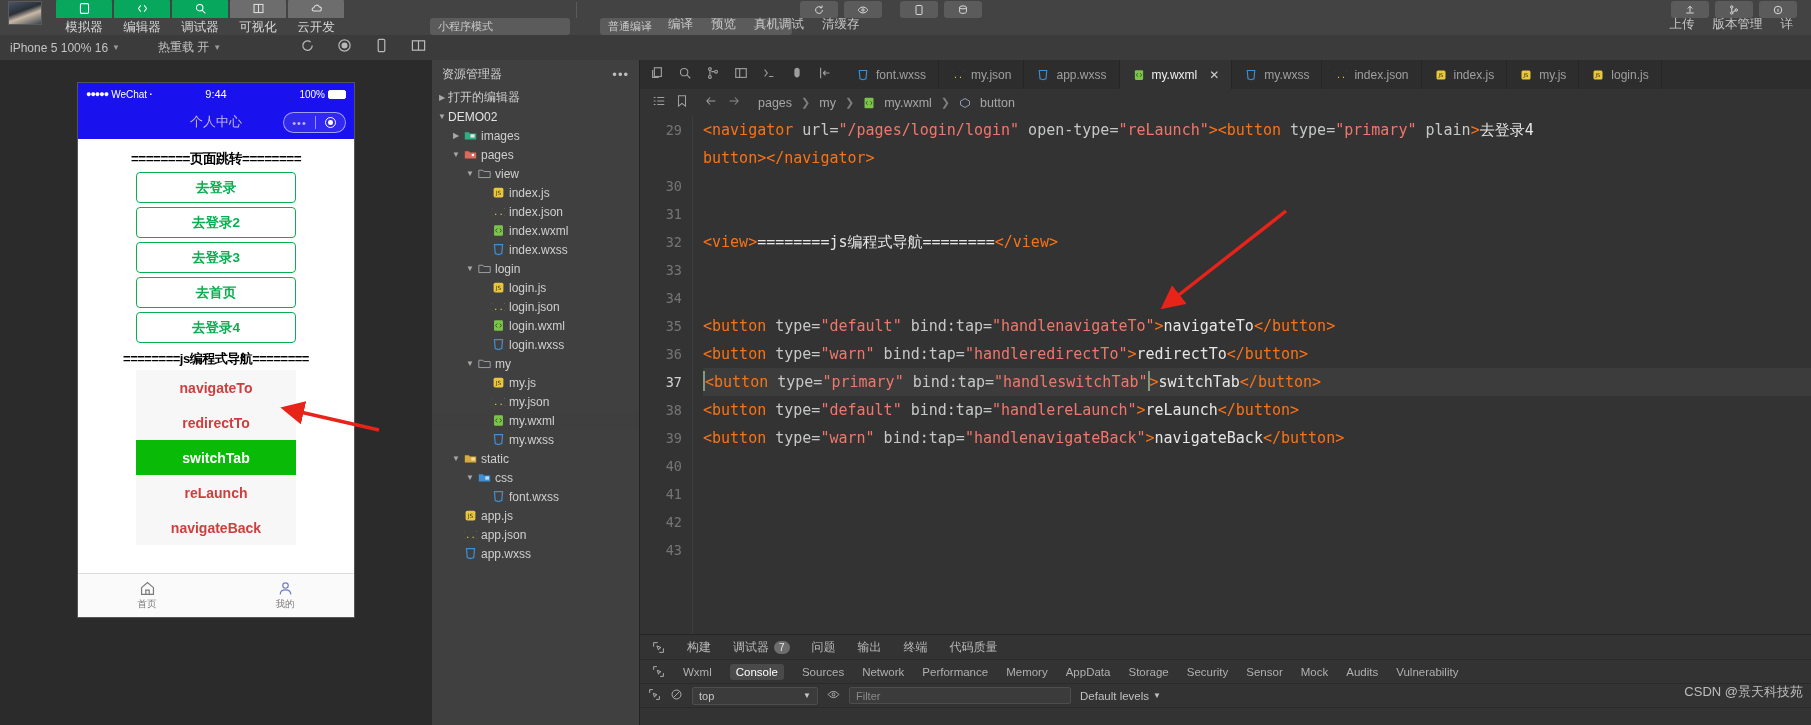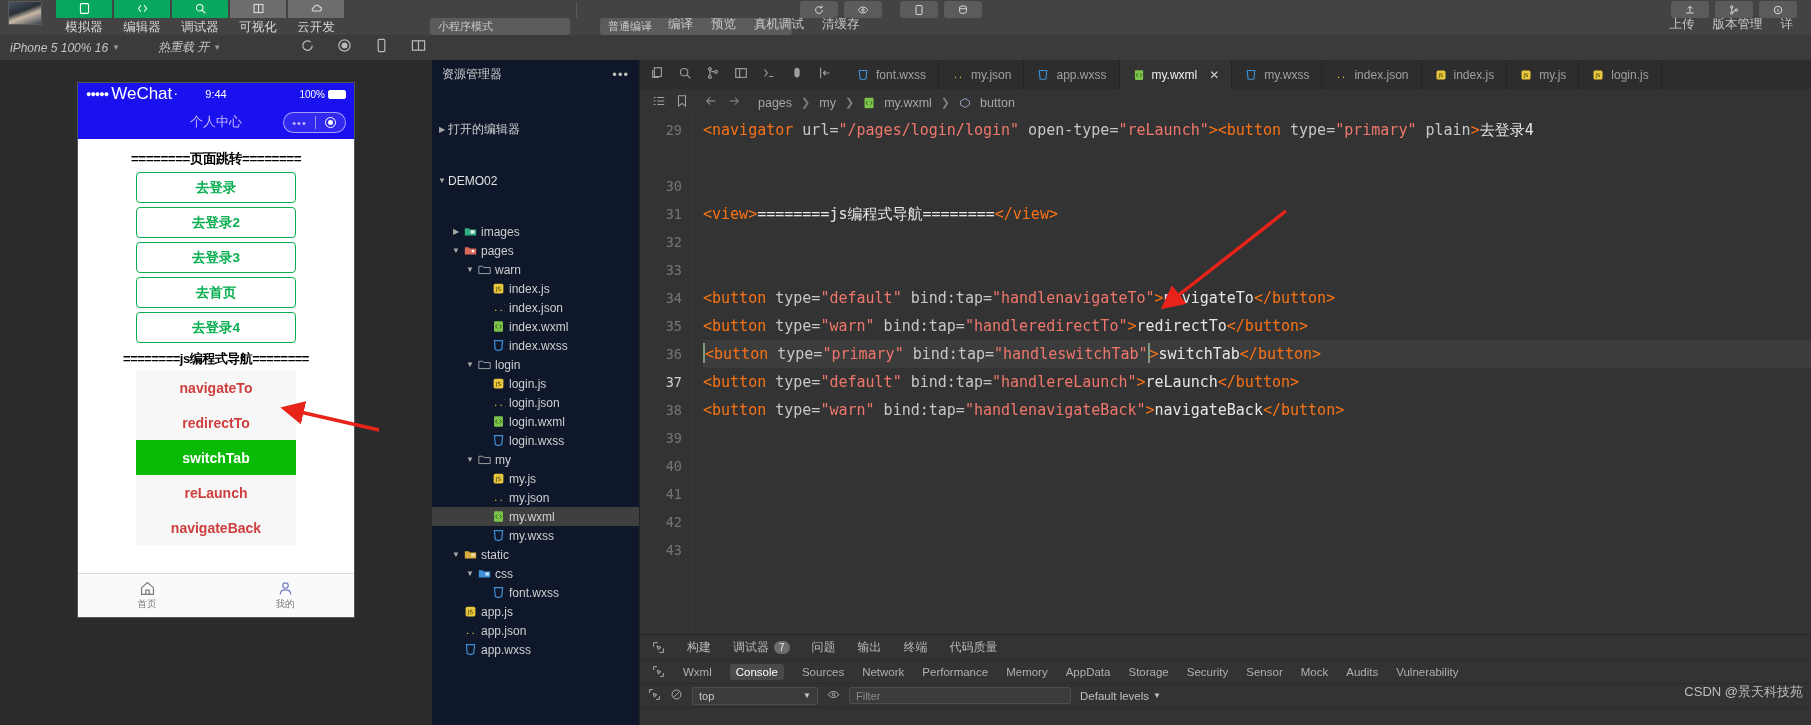--- a/index.html
+++ b/index.html
@@ -49,21 +49,21 @@
   .divider-v { width: 1px; height: 16px; background: #5b5b5b; }
 
   .toplinks { position: absolute; bottom: 2px; display: flex; gap: 18px; }
   .toplink { font-size: 12.5px; color: #c7c7c7; }
 
   
   .secondbar {
     height: 25px; background: #3b3b3b; display: flex; align-items: center;
     flex: 0 0 25px; position: relative;
   }
-  .sb-item { font-size: 12px; color: #c4c4c4; display: flex; align-items: center; gap: 4px; font-style: italic; }
+  .sb-item { font-size: 12px; color: #c4c4c4; display: flex; align-items: center; gap: 4px; }
   .caret { font-size: 8px; color: #9a9a9a; }
 
   .sb-icons { position: absolute; display: flex; align-items: center; gap: 22px; }
   .sb-icons svg { width: 15px; height: 15px; }
 
   
   .mainrow { display: flex; flex: 1 1 auto; min-height: 0; }
 
   
   .simcol {
@@ -71,21 +71,21 @@
   }
   .phone {
     position: absolute; left: 77px; top: 22px; width: 278px; height: 536px;
     background: #fff; border: 1px solid #555; display: flex; flex-direction: column;
   }
   .ph-status {
     height: 22px; background: #1a11ef; color: #fff; display: flex;
     align-items: center; padding: 0 8px; font-size: 11px; position: relative;
   }
   .ph-dots { letter-spacing: -1px; font-size: 9px; }
-  .ph-carrier { margin-left: 3px; font-size: 17px; }
+  .ph-carrier { margin-left: 3px; font-size: 10px; }
   .ph-time { position: absolute; left: 0; right: 0; text-align: center; font-size: 11px; }
   .ph-batt { margin-left: auto; display: flex; align-items: center; gap: 3px; font-size: 10px; }
   .batt-body { width: 18px; height: 9px; border: 1px solid #fff; border-radius: 2px; background:#fff; }
 
   .ph-nav {
     height: 34px; background: #1a11ef; color: #c4b5fd; display: flex;
     align-items: center; justify-content: center; position: relative; font-size: 13px;
   }
   .ph-caps {
     position: absolute; right: 8px; top: 7px; display: flex; align-items: center;
@@ -123,22 +123,22 @@
   .ph-tabbar {
     height: 44px; border-top: 1px solid #ddd; background: #fafafa;
     display: flex; align-items: center; flex: 0 0 44px;
   }
   .tabitem { flex: 1; text-align: center; font-size: 9.5px; color: #7a7a7a; }
   .tabitem .tbi { display:flex; justify-content:center; margin-bottom: 1px; }
   .tabitem svg { width: 17px; height: 17px; }
 
   
   .explorer {
-    width: 208px; flex: 0 0 208px; background: #0f172a; border-right: 1px solid #232323;
-    display: flex; flex-direction: column; overflow: hidden; gap: 32px;
+    width: 208px; flex: 0 0 208px; background: #404040; border-right: 1px solid #232323;
+    display: flex; flex-direction: column; overflow: hidden;
   }
   .exp-head {
     height: 28px; display: flex; align-items: center; justify-content: space-between;
     padding: 0 10px; color: #cfcfcf; font-size: 12px;
   }
   .exp-dots { color: #bdbdbd; letter-spacing: 1px; font-size: 13px; }
   .exp-row {
     height: 19px; display: flex; align-items: center; font-size: 12px;
     color: #cfcfcf; white-space: nowrap; position: relative;
   }
@@ -506,21 +506,21 @@
             </span>
             <span>pages</span>
           </div>
           <div class="exp-row" style="padding-left: 32px;">
             <span class="tw">▼</span>
             <span class="fic">
               <svg viewBox="0 0 16 16">
                 <path d="M1 4h5l1.2 1.6H15V13H1z" fill="none" stroke="#9aa0a6" stroke-width="1.2"></path>
               </svg>
             </span>
-            <span>warn</span>
+            <span>view</span>
           </div>
           <div class="exp-row" style="padding-left: 46px;">
             <span class="tw"></span>
             <span class="fic">
               <svg viewBox="0 0 16 16">
                 <rect x="2" y="2" width="12" height="12" rx="2" fill="#e8c73e"></rect>
                 <text x="8" y="11" font-size="7" text-anchor="middle" fill="#3a3000" font-family="DejaVu Sans">JS</text>
               </svg>
             </span>
             <span>index.js</span>
@@ -891,20 +891,23 @@
             <div class="gl">39</div>
             <div class="gl">40</div>
             <div class="gl">41</div>
             <div class="gl">42</div>
             <div class="gl">43</div>
           </div>
         <div class="codelines">
           <div class="cl">
             <span class="tagb">&lt;navigator</span><span class="attr"> url=</span><span class="str">"/pages/login/login"</span><span class="attr"> open-type=</span><span class="str">"reLaunch"</span><span class="tagb">&gt;</span><span class="tagb">&lt;button</span><span class="attr"> type=</span><span class="str">"primary"</span><span class="attr"> plain</span><span class="tagb">&gt;</span><span class="cjk">去登录4</span>
           </div>
+          <div class="cl">
+            <span class="tagb">button&gt;&lt;/navigator&gt;</span>
+          </div>
           <div class="cl"></div>
           <div class="cl"></div>
           <div class="cl">
             <span class="tagb">&lt;view&gt;</span><span class="txtc">========js编程式导航========</span><span class="tagb">&lt;/view&gt;</span>
           </div>
           <div class="cl"></div>
           <div class="cl"></div>
           <div class="cl">
             <span class="tagb">&lt;button</span><span class="attr"> type=</span><span class="str">"default"</span><span class="attr">  bind:tap=</span><span class="str">"handlenavigateTo"</span><span class="tagb">&gt;</span><span class="txtc">navigateTo</span><span class="tagb">&lt;/button&gt;</span>
           </div>

